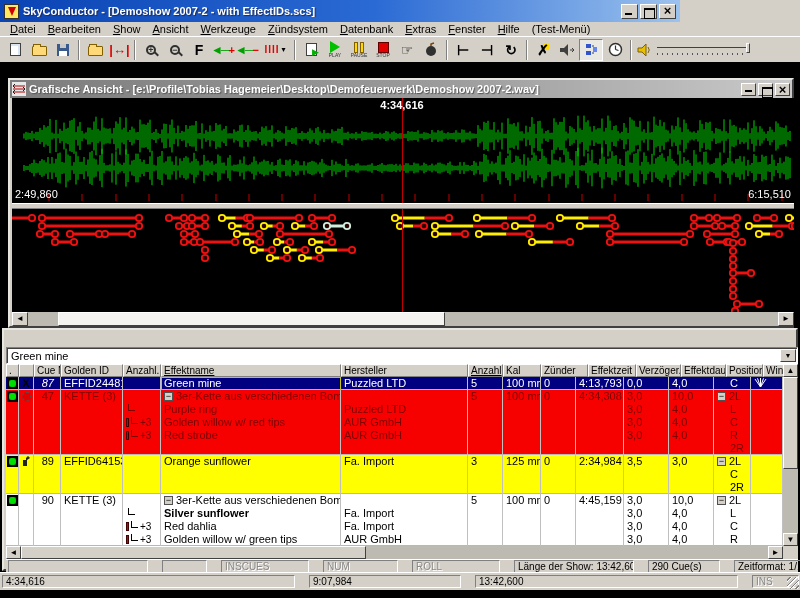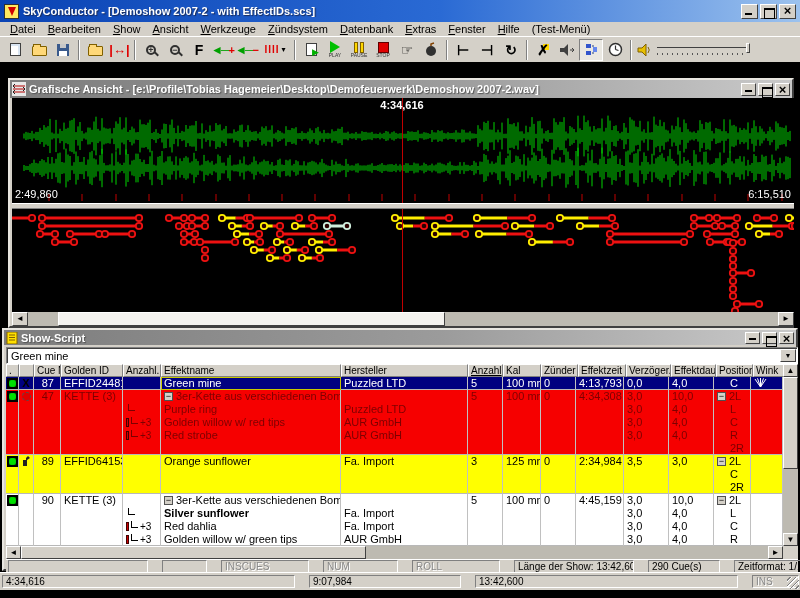--- a/index.html
+++ b/index.html
@@ -1,21 +1,21 @@
 <!DOCTYPE html>
 <html><head>
 <meta charset="utf-8">
 <style>
   * { margin:0; padding:0; box-sizing:border-box; }
   html,body { background:#000; }
   body { font-family:"Liberation Sans", sans-serif; }
   .app { position:relative; width:800px; height:598px; background:#d4d0c8; overflow:hidden; font-size:11px; color:#000; }
 
   
-  .titlebar { position:absolute; left:0; top:0; width:800px; height:22px;
+  .titlebar { position:absolute; left:0; top:0; width:680px; height:22px;
     background:linear-gradient(90deg,#0a43b4 0%,#2a6ad4 55%,#9cc2ee 100%);
     display:flex; align-items:center; padding:0 4px; }
   .app-icon { width:15px; height:15px; background:#ffe860; border:1px solid #303030; position:relative; margin-right:4px; flex:none; }
   .app-icon:before { content:""; position:absolute; left:3px; top:2px; border-left:4px solid transparent; border-right:4px solid transparent; border-top:9px solid #d00000; }
   .titlebar .ttext { color:#fff; font-weight:bold; font-size:11px; text-shadow:1px 1px 1px #1a2a55; white-space:nowrap; overflow:hidden; flex:1; }
   .winbtns { display:flex; gap:2px; flex:none; }
   .wbtn { width:17px; height:15px; background:#d4d0c8; border:1px solid; border-color:#fff #404040 #404040 #fff; font-size:9px; line-height:13px; text-align:center; font-weight:bold; position:relative; }
   .wbtn.min:after { content:""; position:absolute; left:3px; bottom:3px; width:7px; height:2px; background:#000; }
   .wbtn.max:after { content:""; position:absolute; left:3px; top:3px; width:9px; height:8px; border:1px solid #000; border-top-width:2px; }
   .wbtn.cls:after { content:"×"; position:absolute; left:0; top:-1px; width:100%; font-size:13px; font-weight:bold; }
@@ -523,65 +523,53 @@
       <div class="hscroll">
         <div class="sbtn">◄</div>
         <div style="width:30px;"></div>
         <div class="sthumb" style="width:387px;"></div>
         <div style="flex:1;"></div>
         <div class="sbtn">►</div>
       </div>
     </div>
 
     <div class="childwin swin">
-      <div class="ctitle" style="height:15px;">
-        <svg class="cicon" style="width:12px;height:12px;" viewBox="0 0 12 12">
-            <rect width="10" height="12" x="1" fill="#ffe000" stroke="#806000"></rect>
-            <path d="M3 3 H9 M3 5.5 H9 M3 8 H9" stroke="#806000"></path>
-          </svg>
-        <div class="ttext">Show-Script</div>
-        <div class="winbtns">
-          <div class="cbtn wbtn min" style="height:12px;"></div>
-          <div class="cbtn wbtn max" style="height:12px;"></div>
-          <div class="cbtn wbtn cls" style="height:12px;"></div>
-        </div>
-      </div>
 
       <div class="combo">
         <div class="val">Green mine</div>
         <div class="drop">▼</div>
       </div>
 
       <div class="thead">
           <div class="hcell" style="width: 13px;">.</div>
           <div class="hcell" style="width: 15px;"></div>
           <div class="hcell" style="width: 27px;">Cue Nr</div>
           <div class="hcell" style="width: 62px;">Golden ID</div>
           <div class="hcell" style="width: 38px;">Anzahl..</div>
-          <div class="hcell" style="width: 180px;">Effektname</div>
+          <div class="hcell" style="width: 180px; text-decoration: underline;">Effektname</div>
           <div class="hcell" style="width: 127px;">Hersteller</div>
           <div class="hcell" style="width: 35px; text-decoration: underline;">Anzahl</div>
           <div class="hcell" style="width: 38px;">Kal</div>
-          <div class="hcell" style="width: 37px;">Zünder</div>
+          <div class="hcell" style="width: 47px;">Zünder</div>
           <div class="hcell" style="width: 48px;">Effektzeit</div>
           <div class="hcell" style="width: 45px;">Verzöger..</div>
           <div class="hcell" style="width: 45px;">Effektdau.</div>
           <div class="hcell" style="width: 37px;">Position</div>
           <div class="hcell" style="width: 32px;">Wink</div>
         </div>
       <div class="tbody">
           <div class="trow bg-selected">
             <div class="tline">
               <div class="cell c-dot" style="width: 13px;">
                 <div class="dotbox">
                   <div class="gdot"></div>
                 </div>
               </div>
               <div class="cell c-icn" style="width: 15px;"><span class="xmark">X</span></div>
-              <div class="cell c-cue" style="width: 27px;">87</div>
+              <div class="cell c-cue" style="width: 27px; font-style: italic;">87</div>
               <div class="cell" style="width: 62px;">EFFID244818</div>
               <div class="cell c-vor" style="width: 38px;"></div>
               <div class="cell c-name focuscell" style="width: 180px;"><span>Green mine</span></div>
               <div class="cell" style="width: 127px;">Puzzled LTD</div>
               <div class="cell" style="width: 35px;">5</div>
               <div class="cell" style="width: 38px;">100 mm</div>
               <div class="cell" style="width: 35px;">0</div>
               <div class="cell" style="width: 48px;">4:13,793</div>
               <div class="cell" style="width: 45px;">0,0</div>
               <div class="cell" style="width: 45px;">4,0</div>

